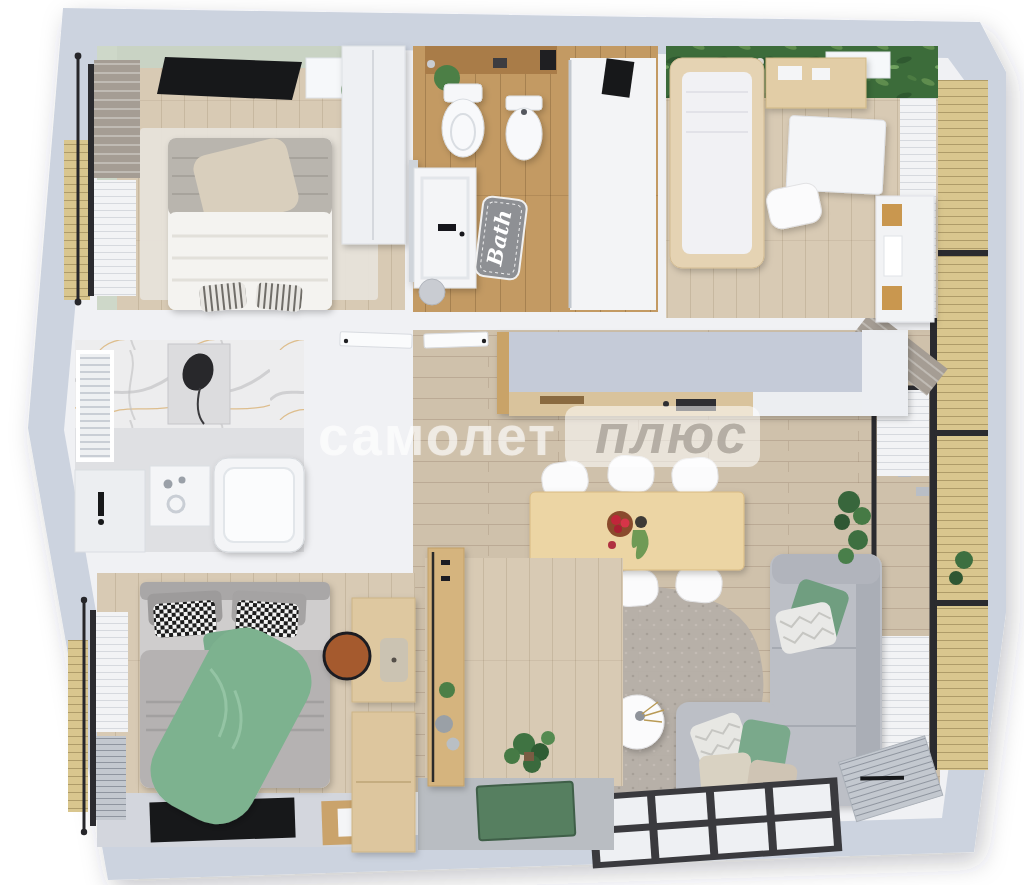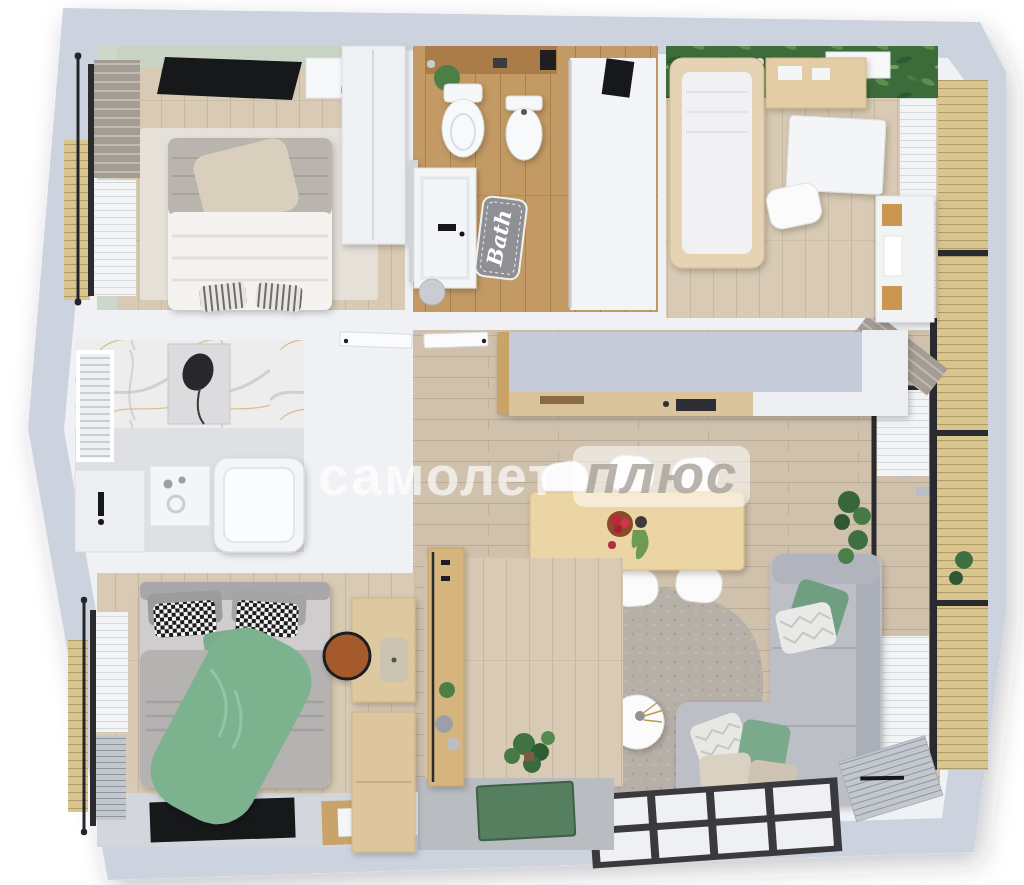--- a/index.html
+++ b/index.html
@@ -1,24 +1,24 @@
 <!DOCTYPE html>
 <html><head>
 <meta charset="utf-8">
 <style>
   html,body{margin:0;padding:0;background:#ffffff;}
   #stage{position:relative;width:1024px;height:885px;background:#ffffff;overflow:hidden;
          font-family:"Liberation Sans",sans-serif;}
   #planSvg{position:absolute;left:0;top:0;}
-  .watermark{position:absolute;left:318px;top:404px;display:flex;align-items:center;gap:16px;
+  .watermark{position:absolute;left:318px;top:404px;display:flex;align-items:center;gap:8px;
              font-family:"Liberation Sans",sans-serif;font-weight:bold;font-size:55px;
              letter-spacing:2px;color:rgba(255,255,255,0.62);pointer-events:none;
-             text-shadow:0 0 2px rgba(255,255,255,0.15);margin-top:40px;}
+             text-shadow:0 0 2px rgba(255,255,255,0.15);}
   .wm-plus{display:inline-block;background:rgba(255,255,255,0.55);color:rgba(168,160,150,0.80);
-           font-style:italic;border-radius:12px;padding:1px 12px 5px 12px;line-height:1.0;}
+           font-style:italic;border-radius:12px;padding:1px 12px 5px 30px;line-height:1.0;}
 </style>
 </head>
 <body>
 
 <div id="stage">
 <svg id="planSvg" width="1024" height="885" viewBox="0 0 1024 885">
   <defs>
     <filter id="soft" x="-30%" y="-30%" width="160%" height="160%">
       <feDropShadow dx="2" dy="3" stdDeviation="3" flood-color="#000" flood-opacity="0.22"></feDropShadow>
     </filter>

